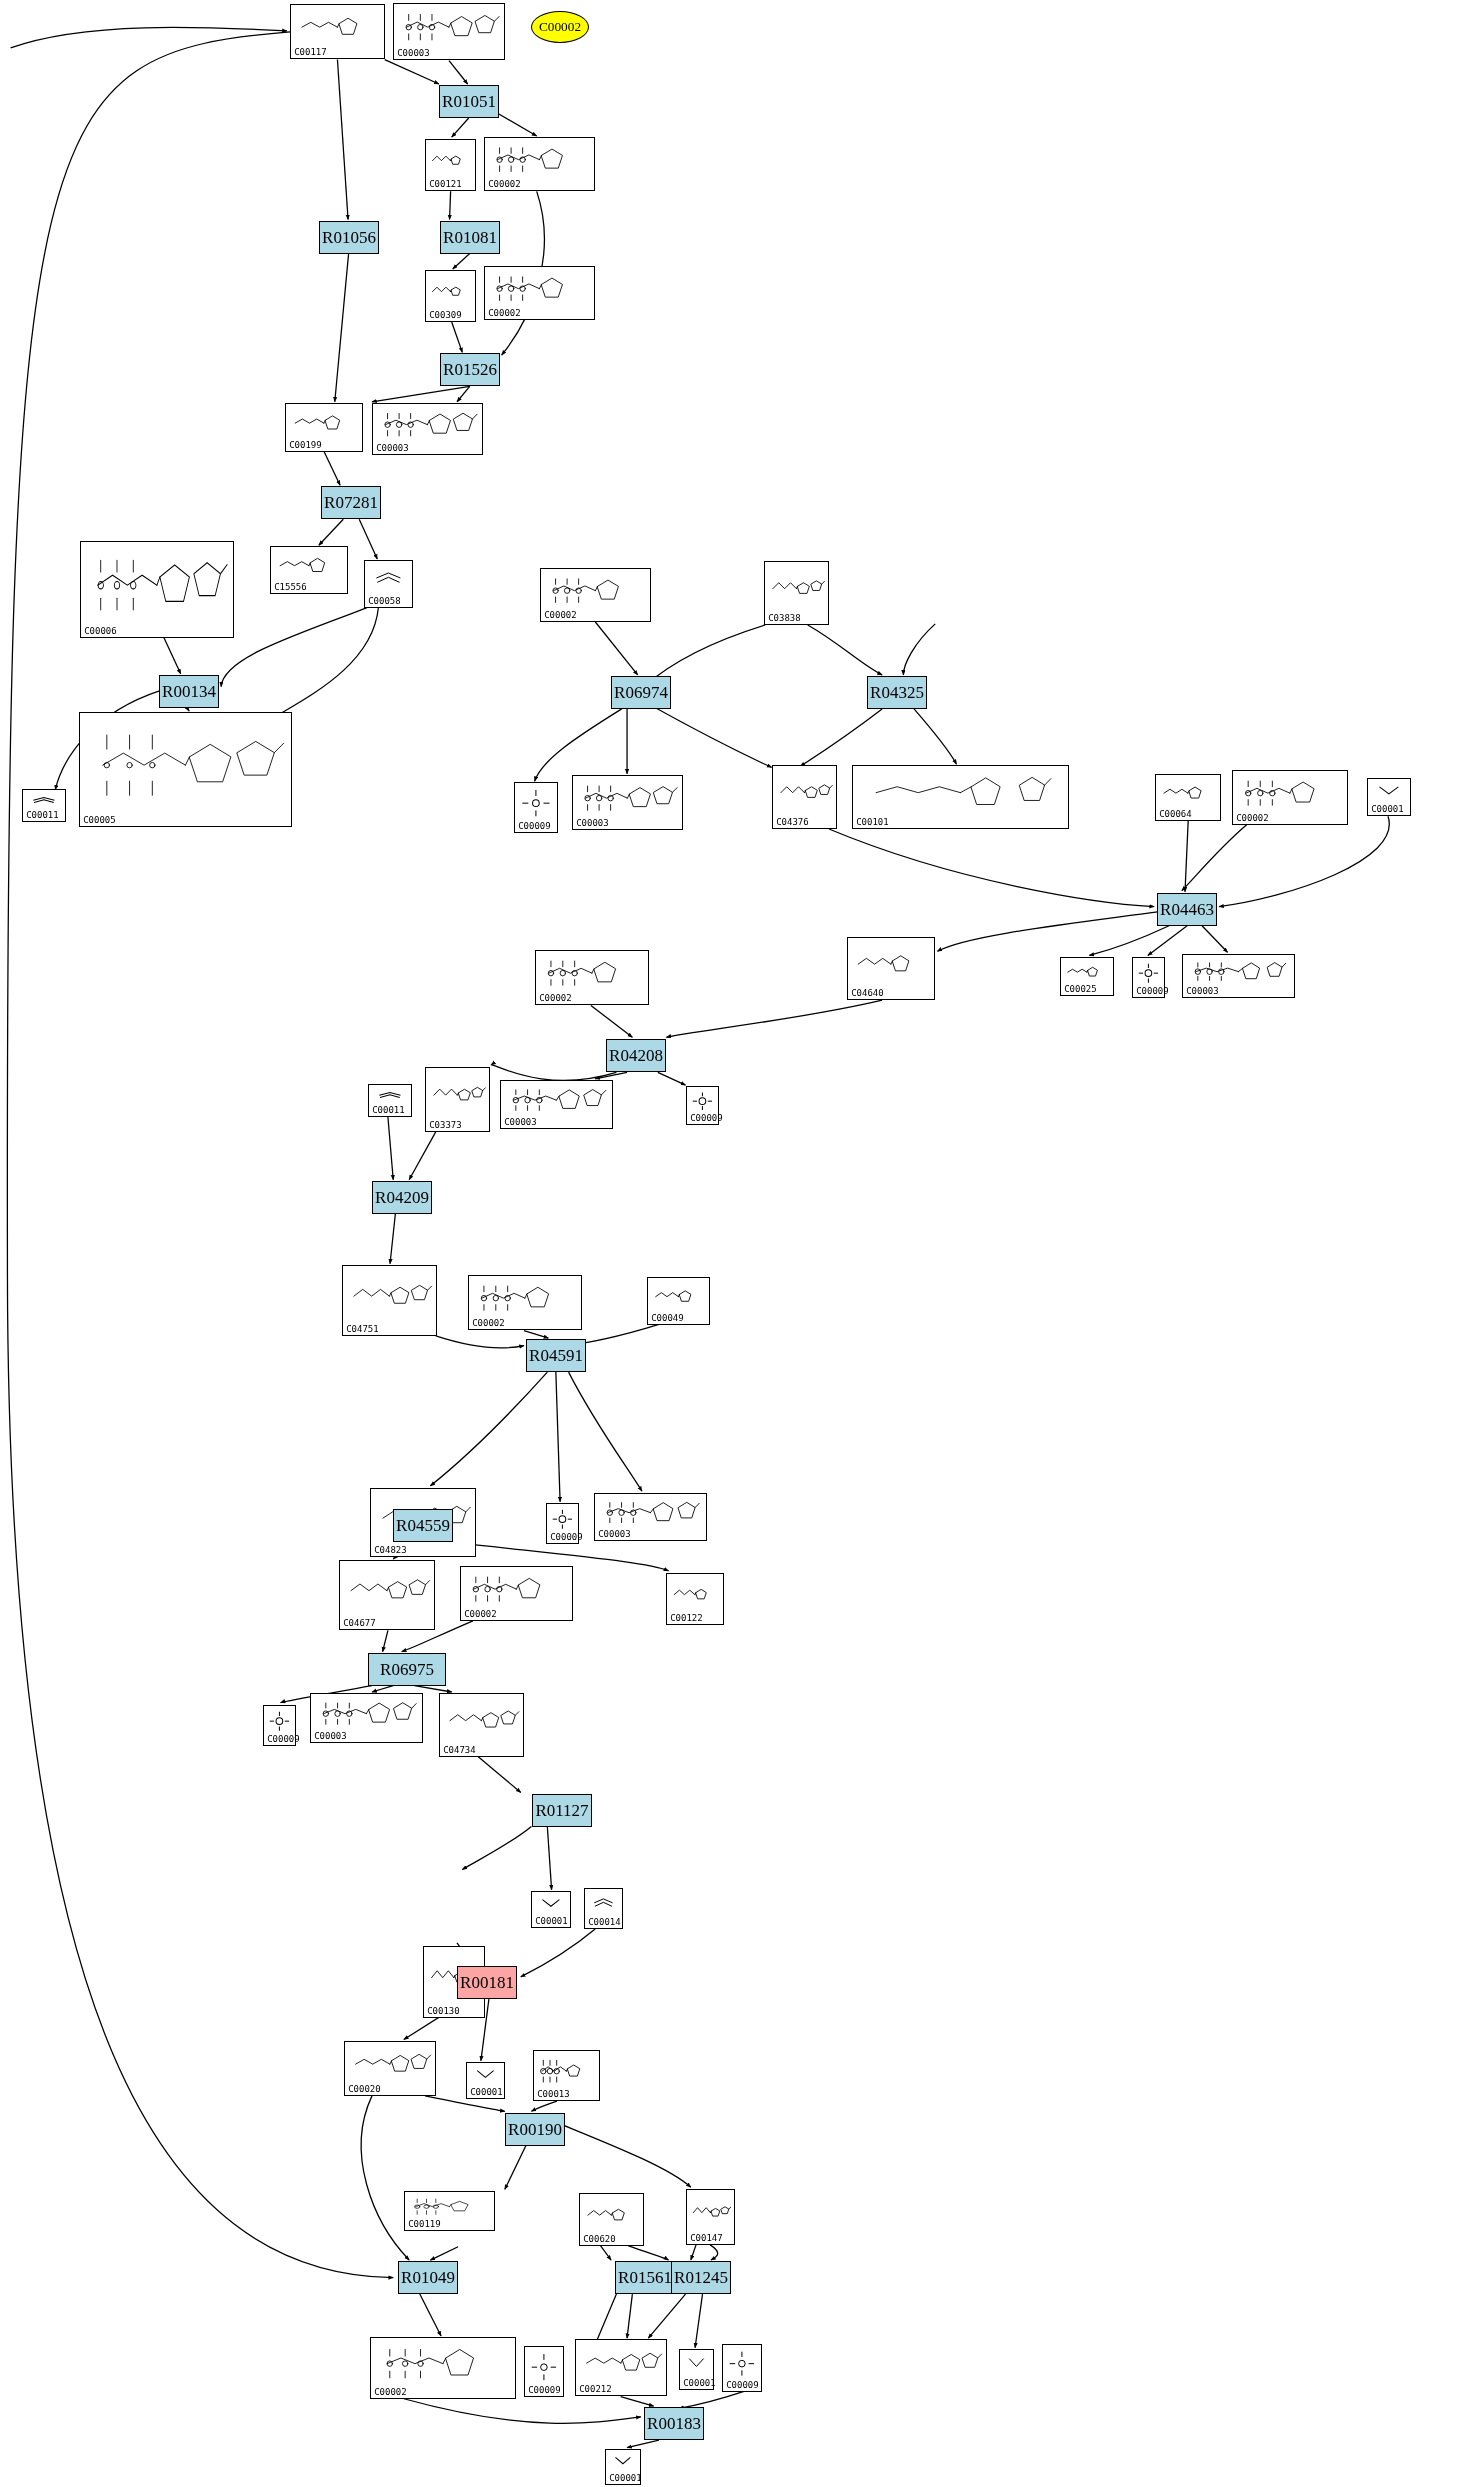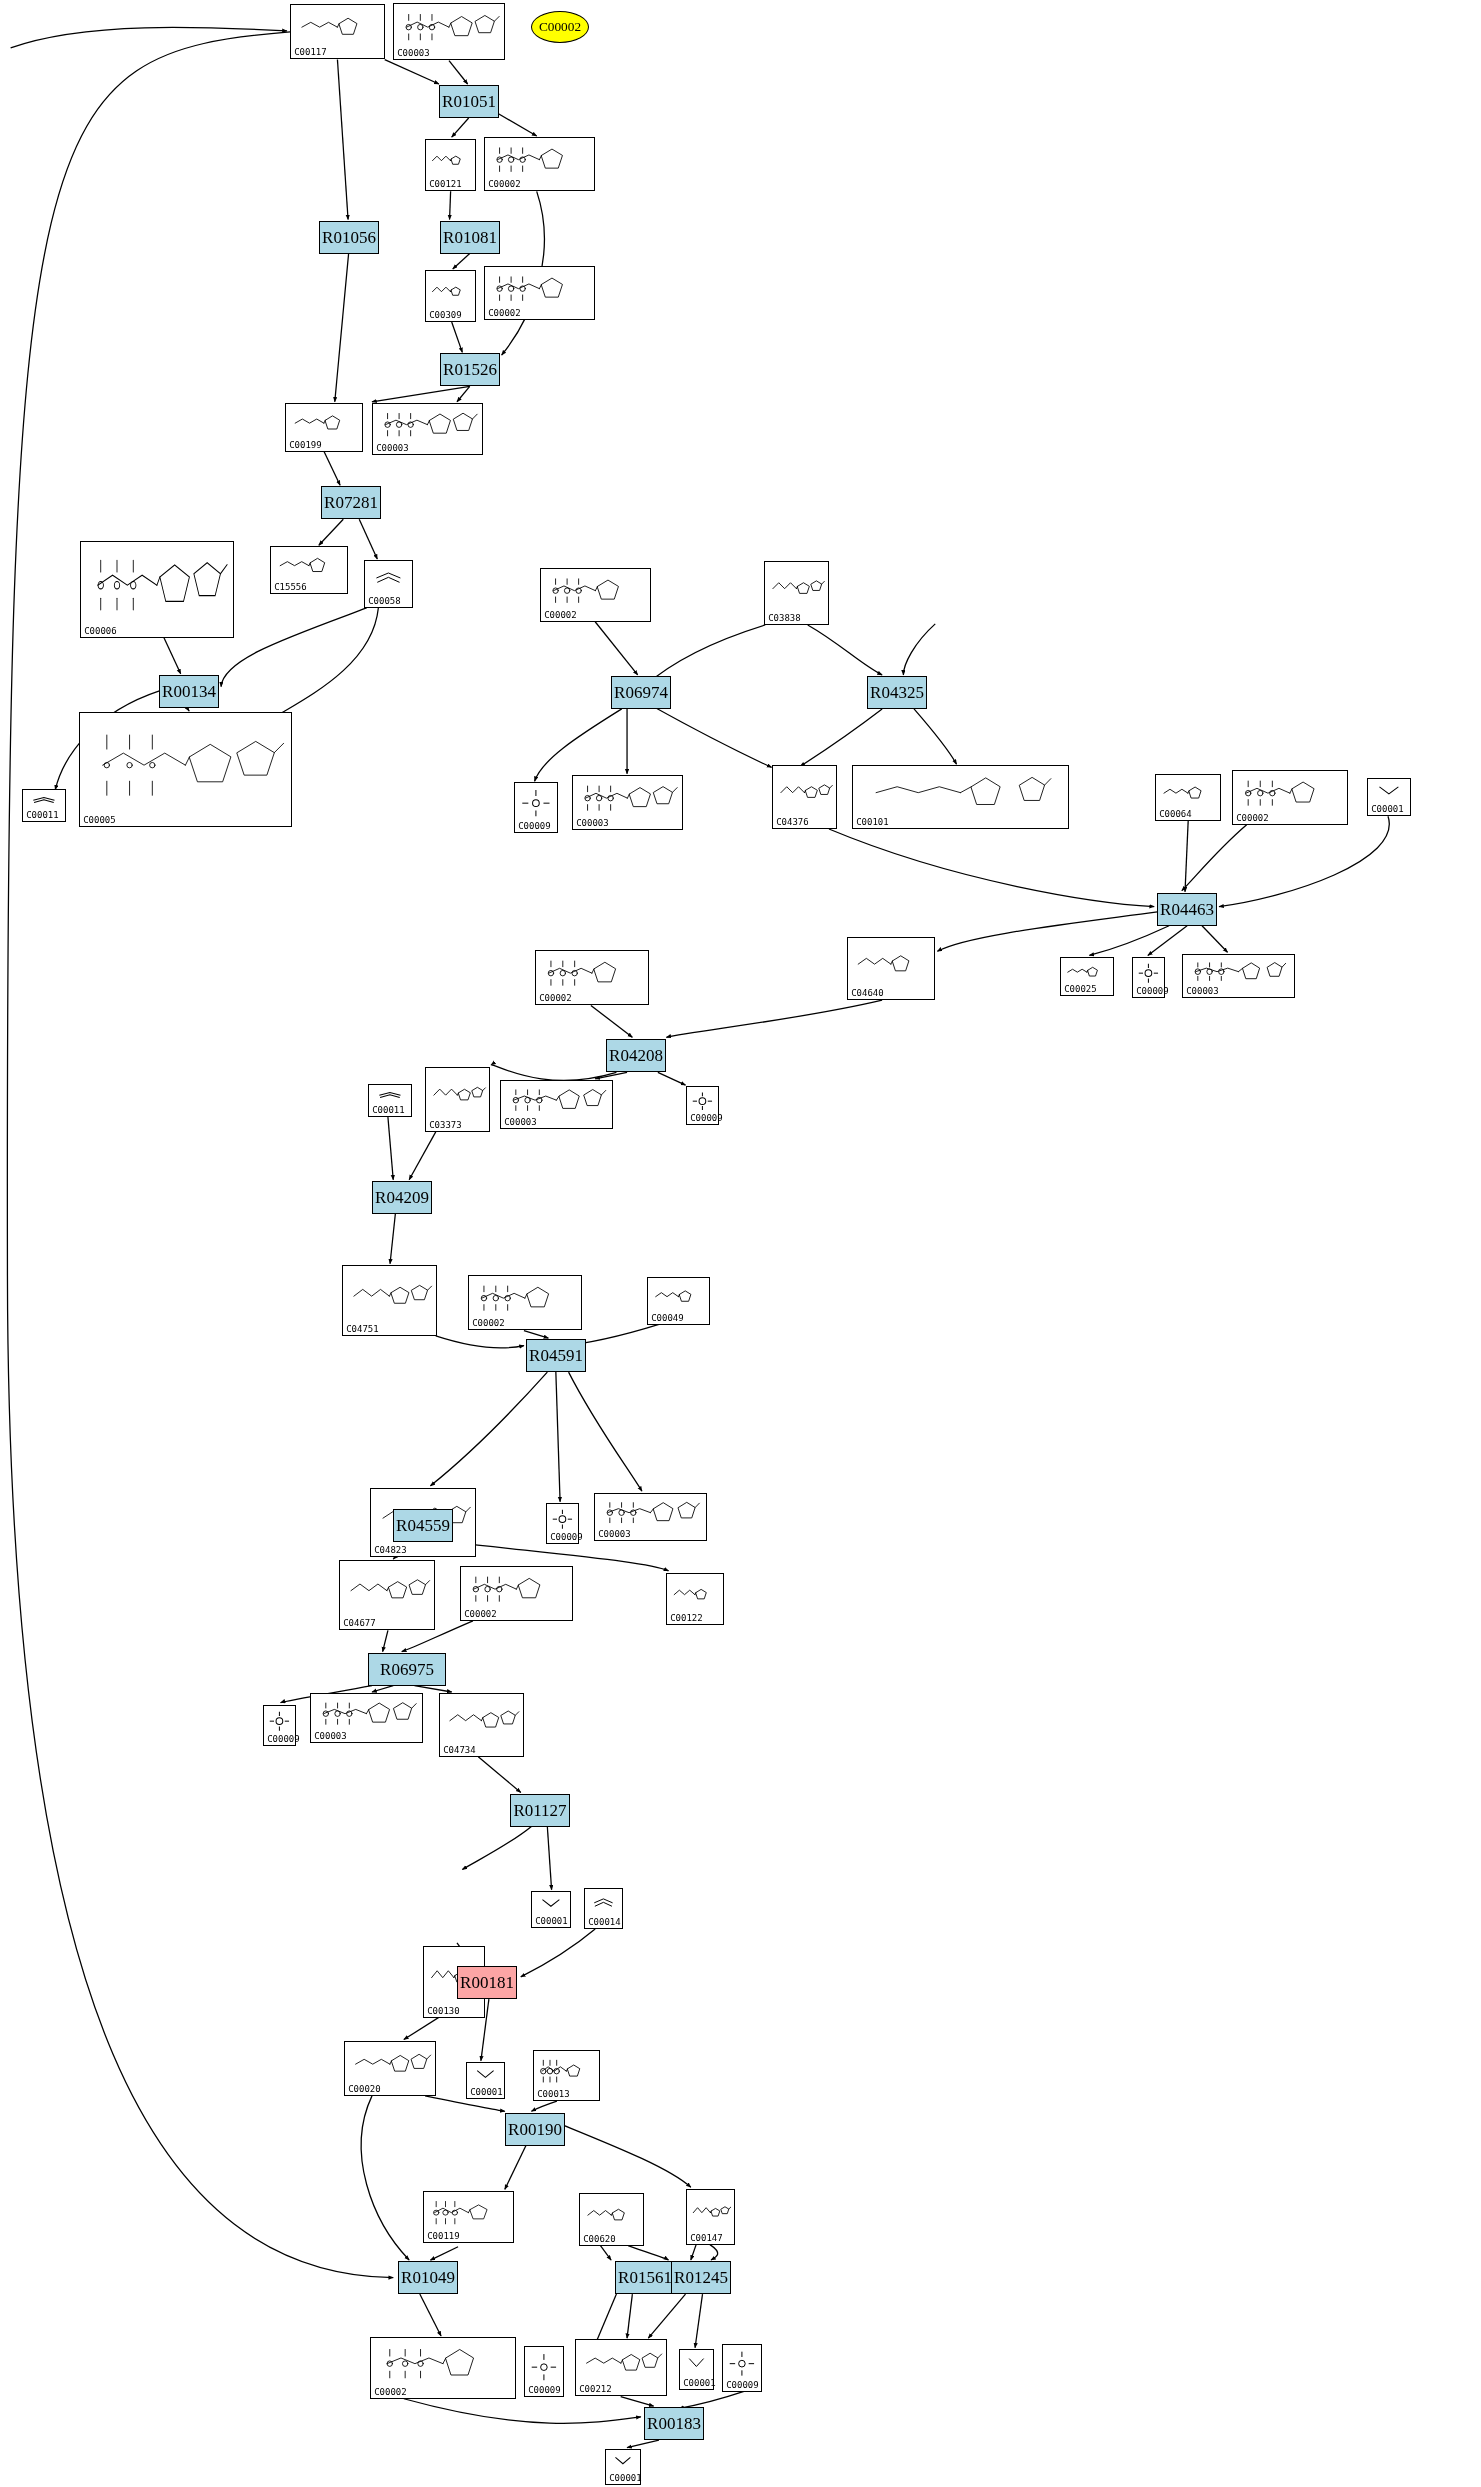--- a/index.html
+++ b/index.html
@@ -891,21 +891,21 @@
             <path d="M25.759999999999998,22.439999999999998 L25.759999999999998,13.2"></path>
             <path d="M25.759999999999998,43.56 L25.759999999999998,52.8"></path>
             <circle cx="38.08" cy="33" r="5"></circle>
             <path d="M38.08,22.439999999999998 L38.08,13.2"></path>
             <path d="M38.08,43.56 L38.08,52.8"></path>
           </g>
         </svg>
       </div>
       <div class="lbl">C00013</div>
     </div>
-    <div class="cpd" style="left: 423px; top: 2191px; width: 91px; height: 52px;">
+    <div class="cpd" style="left: 404px; top: 2191px; width: 91px; height: 40px;">
       <div class="mol">
         <svg viewBox="0 0 158 76" preserveAspectRatio="none">
           <g stroke="#000" stroke-width="1.6" fill="none" stroke-linecap="round">
             <polygon points="82.16,31.68 97.96,22.2 113.75999999999999,31.68 107.44,50.64 88.47999999999999,50.64"></polygon>
             <path d="M15.8,38 L31.6,28.880000000000003 L47.4,38 L63.2,28.880000000000003 L79,38"></path>
             <path d="M82.16,31.68 L79,38"></path>
             <circle cx="18.96" cy="38" r="5"></circle>
             <path d="M18.96,25.84 L18.96,15.2"></path>
             <path d="M18.96,50.16 L18.96,60.8"></path>
             <circle cx="36.34" cy="38" r="5"></circle>
@@ -1063,21 +1063,21 @@
     </div>
     <div class="rxn" style="left: 526px; top: 1339px; width: 60px; height: 33px; background: rgb(173, 216, 230);">
       <span class="rlbl">R04591</span>
     </div>
     <div class="rxn" style="left: 393px; top: 1509px; width: 60px; height: 33px; background: rgb(173, 216, 230);">
       <span class="rlbl">R04559</span>
     </div>
     <div class="rxn" style="left: 368px; top: 1653px; width: 78px; height: 33px; background: rgb(173, 216, 230);">
       <span class="rlbl">R06975</span>
     </div>
-    <div class="rxn" style="left: 510px; top: 1794px; width: 60px; height: 33px; background: rgb(173, 216, 230); text-align: center;">
+    <div class="rxn" style="left: 532px; top: 1794px; width: 60px; height: 33px; background: rgb(173, 216, 230); text-align: center;">
       <span class="rlbl">R01127</span>
     </div>
     <div class="rxn" style="left: 457px; top: 1966px; width: 60px; height: 33px; background: #fca5a5; text-align: center;">
       <span class="rlbl">R00181</span>
     </div>
     <div class="rxn" style="left: 505px; top: 2113px; width: 60px; height: 33px; background: rgb(173, 216, 230);">
       <span class="rlbl">R00190</span>
     </div>
     <div class="rxn" style="left: 398px; top: 2261px; width: 60px; height: 33px; background: rgb(173, 216, 230);">
       <span class="rlbl">R01049</span>

